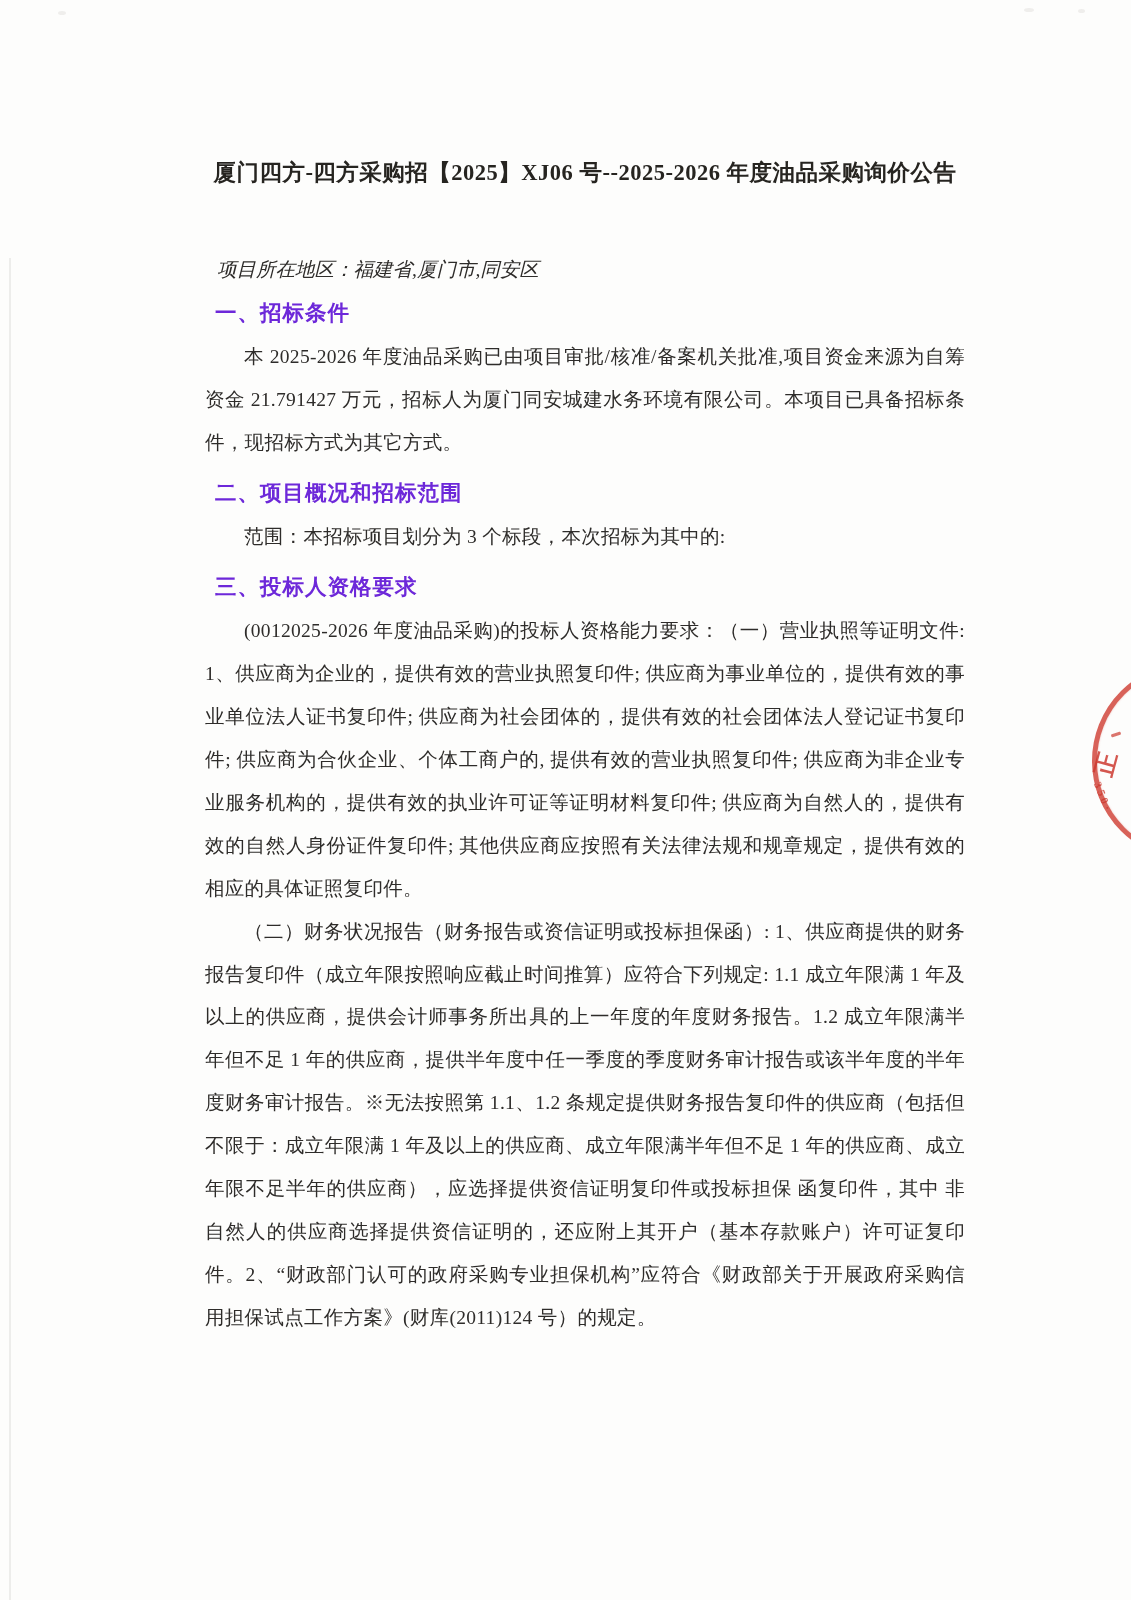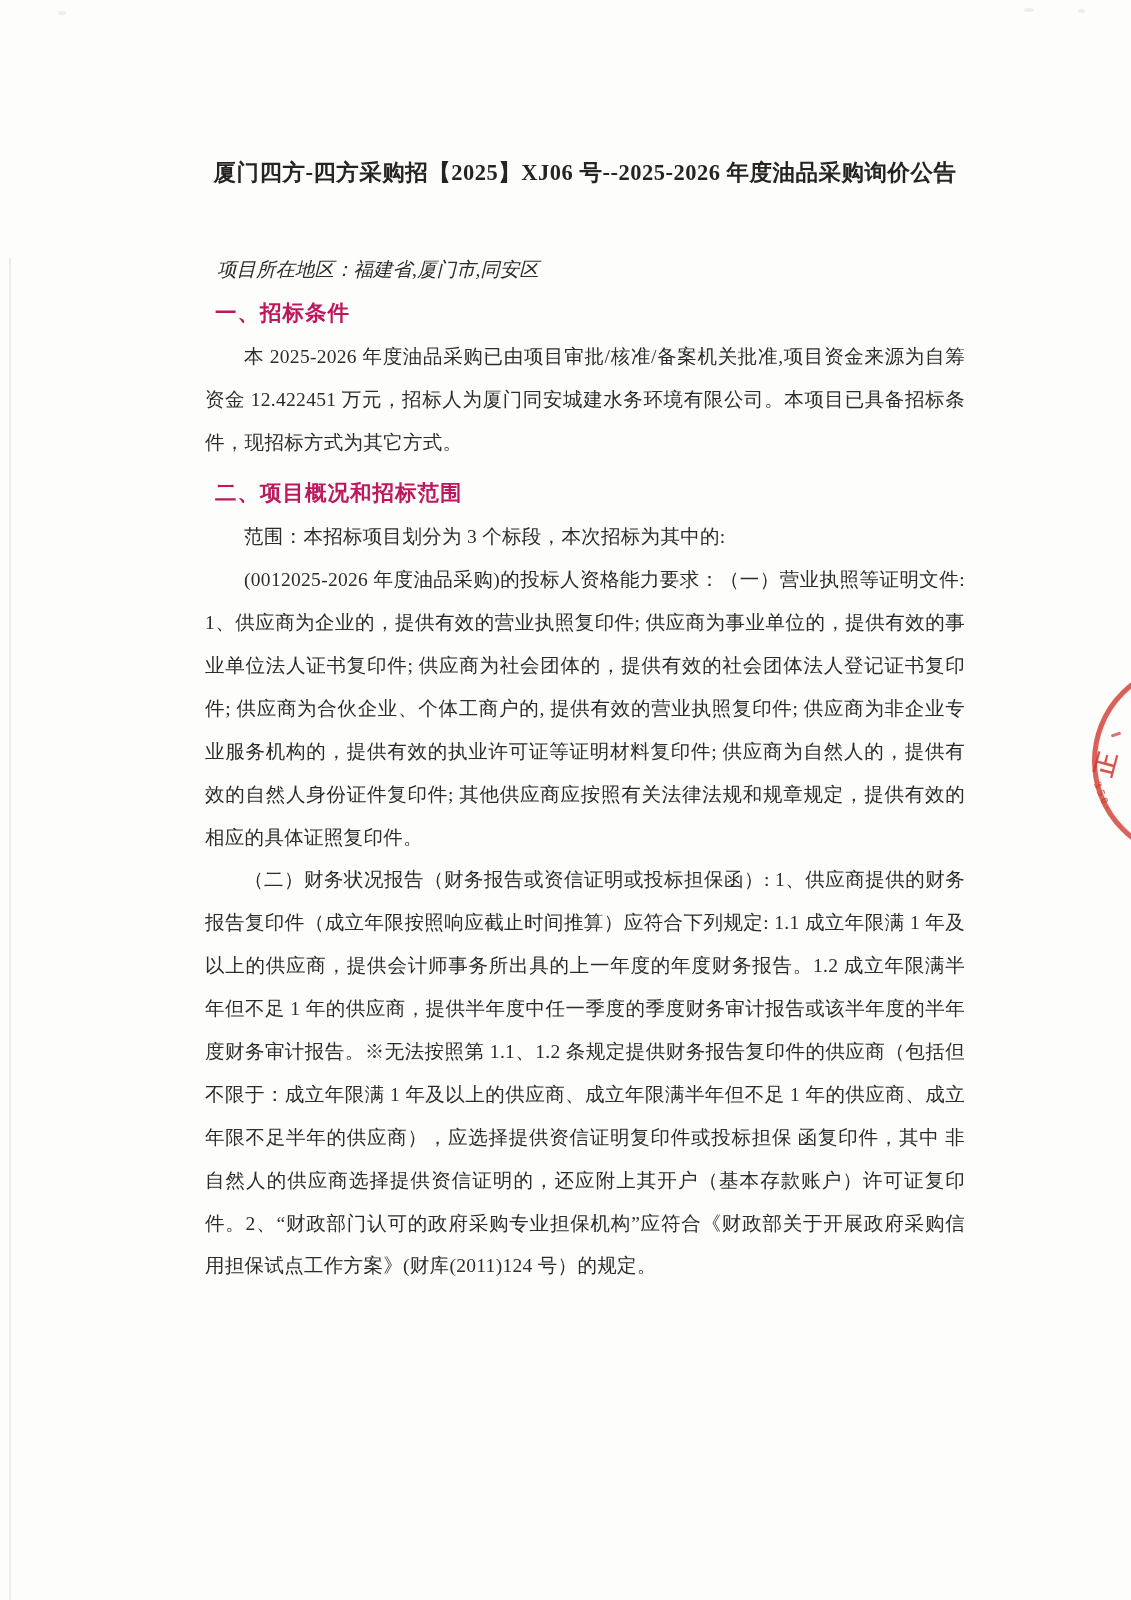--- a/index.html
+++ b/index.html
@@ -34,21 +34,21 @@
   }
   .location-line {
     margin: 58px 0 0 12px;
     line-height: 1.6;
     font-style: italic;
   }
   .section-heading {
     font-family: "Liberation Sans", "DejaVu Sans", sans-serif;
     font-weight: 700;
     font-size: 21.5px;
-    color: #be185d;
+    color: #6d28d9;
     line-height: 1.45;
     margin: 13px 0 7px 10px;
     letter-spacing: 1px;
   }
   .para {
     margin: 0;
     text-indent: 2em;
     text-align: justify;
     line-height: 2.2;
     letter-spacing: 0.3px;
@@ -128,28 +128,29 @@
 
   <div class="doc">
 
     <div class="title-line">厦门四方-四方采购招【2025】XJ06 号--2025-2026 年度油品采购询价公告</div>
 
 
     <div class="location-line">项目所在地区：福建省,厦门市,同安区</div>
 
     <div class="section-heading">一、招标条件</div>
 
-    <p class="para">本 2025-2026 年度油品采购已由项目审批/核准/备案机关批准,项目资金来源为自筹资金 12.422451 万元，招标人为厦门同安城建水务环境有限公司。本项目已具备招标条件，现招标方式为其它方式。</p>
+    <p class="para">本 2025-2026 年度油品采购已由项目审批/核准/备案机关批准,项目资金来源为自筹资金 21.791427 万元，招标人为厦门同安城建水务环境有限公司。本项目已具备招标条件，现招标方式为其它方式。</p>
 
     <div class="section-heading">二、项目概况和招标范围</div>
 
 
     <div class="sub-line">范围：本招标项目划分为 3 个标段，本次招标为其中的:</div>
 
 
+    <div class="section-heading">三、投标人资格要求</div>
 
     <p class="para">(0012025-2026 年度油品采购)的投标人资格能力要求：（一）营业执照等证明文件: 1、供应商为企业的，提供有效的营业执照复印件; 供应商为事业单位的，提供有效的事业单位法人证书复印件; 供应商为社会团体的，提供有效的社会团体法人登记证书复印件; 供应商为合伙企业、个体工商户的, 提供有效的营业执照复印件; 供应商为非企业专业服务机构的，提供有效的执业许可证等证明材料复印件; 供应商为自然人的，提供有效的自然人身份证件复印件; 其他供应商应按照有关法律法规和规章规定，提供有效的相应的具体证照复印件。</p>
 
     <p class="para">（二）财务状况报告（财务报告或资信证明或投标担保函）: 1、供应商提供的财务报告复印件（成立年限按照响应截止时间推算）应符合下列规定: 1.1 成立年限满 1 年及以上的供应商，提供会计师事务所出具的上一年度的年度财务报告。1.2 成立年限满半年但不足 1 年的供应商，提供半年度中任一季度的季度财务审计报告或该半年度的半年度财务审计报告。※无法按照第 1.1、1.2 条规定提供财务报告复印件的供应商（包括但不限于：成立年限满 1 年及以上的供应商、成立年限满半年但不足 1 年的供应商、成立年限不足半年的供应商），应选择提供资信证明复印件或投标担保 函复印件，其中 非自然人的供应商选择提供资信证明的，还应附上其开户（基本存款账户）许可证复印件。2、“财政部门认可的政府采购专业担保机构”应符合《财政部关于开展政府采购信用担保试点工作方案》(财库(2011)124 号）的规定。</p>
 
   </div>
 
   <div>
     <div class="seal-ring"></div>
     <div class="seal-char">正</div>

